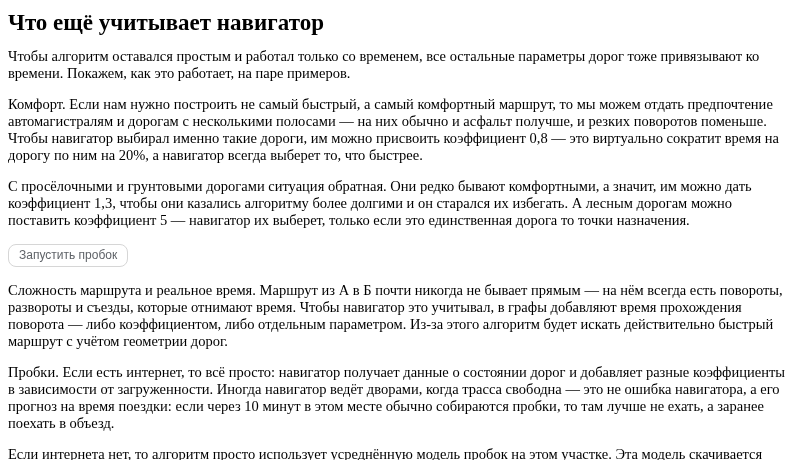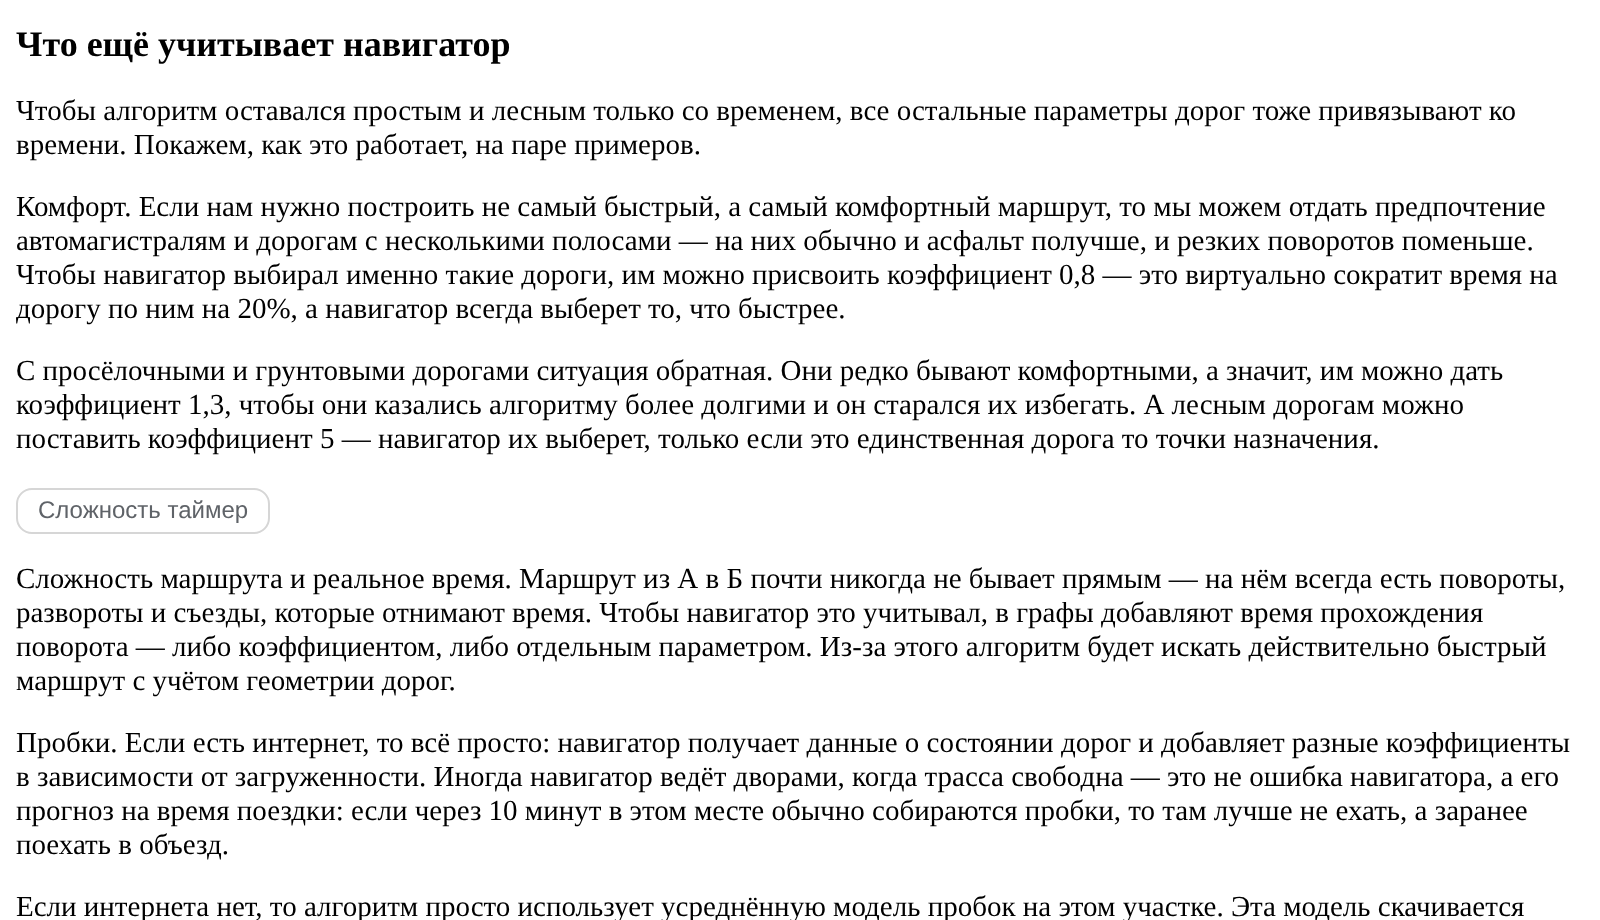--- a/index.html
+++ b/index.html
@@ -14,21 +14,21 @@
     font-family: "Liberation Serif", "DejaVu Serif", serif;
     font-size: 14.5px;
     line-height: 17px;
     color: #000000;
   }
   main.article {
     padding: 8px;
     box-sizing: border-box;
   }
   h1.page-title {
-    font-size: 18px;
+    font-size: 23px;
     line-height: 23px;
     font-weight: bold;
     margin: 3px 0 14px 0;
   }
   p.para {
     margin: 14px 0;
   }
   p.button-row {
     margin: 15px 0;
   }
@@ -47,28 +47,28 @@
     cursor: pointer;
   }
 </style>
 </head>
 <body>
 
 <main class="article">
 
   <h1 class="page-title">Что ещё учитывает навигатор</h1>
 
-  <p class="para"><span>Чтобы алгоритм оставался простым и лесным только со временем, все остальные параметры дорог тоже привязывают ко времени. Покажем, как это работает, на паре примеров.</span></p>
+  <p class="para"><span>Чтобы алгоритм оставался простым и работал только со временем, все остальные параметры дорог тоже привязывают ко времени. Покажем, как это работает, на паре примеров.</span></p>
 
   <p class="para"><span class="lead">Комфорт</span><span>. Если нам нужно построить не самый быстрый, а самый комфортный маршрут, то мы можем отдать предпочтение автомагистралям и дорогам с несколькими полосами — на них обычно и асфальт получше, и резких поворотов поменьше. Чтобы навигатор выбирал именно такие дороги, им можно присвоить коэффициент 0,8 — это виртуально сократит время на дорогу по ним на 20%, а навигатор всегда выберет то, что быстрее.</span></p>
 
   <p class="para"><span>С просёлочными и грунтовыми дорогами ситуация обратная. Они редко бывают комфортными, а значит, им можно дать коэффициент 1,3, чтобы они казались алгоритму более долгими и он старался их избегать. А лесным дорогам можно поставить коэффициент 5 — навигатор их выберет, только если это единственная дорога то точки назначения.</span></p>
 
   <p class="button-row">
-    <button class="timer-btn" type="button">Сложность таймер</button>
+    <button class="timer-btn" type="button">Запустить пробок</button>
   </p>
 
   <p class="para"><span class="lead">Сложность маршрута и реальное время</span><span>. Маршрут из А в Б почти никогда не бывает прямым — на нём всегда есть повороты, развороты и съезды, которые отнимают время. Чтобы навигатор это учитывал, в графы добавляют время прохождения поворота — либо коэффициентом, либо отдельным параметром. Из-за этого алгоритм будет искать действительно быстрый маршрут с учётом геометрии дорог.</span></p>
 
   <p class="para"><span class="lead">Пробки</span><span>. Если есть интернет, то всё просто: навигатор получает данные о состоянии дорог и добавляет разные коэффициенты в зависимости от загруженности. Иногда навигатор ведёт дворами, когда трасса свободна — это не ошибка навигатора, а его прогноз на время поездки: если через 10 минут в этом месте обычно собираются пробки, то там лучше не ехать, а заранее поехать в объезд.</span></p>
 
   <p class="para"><span>Если интернета нет, то алгоритм просто использует усреднённую модель пробок на этом участке. Эта модель скачивается заранее и постоянно обновляется в фоновом режиме.</span></p>
 
 </main>
 

